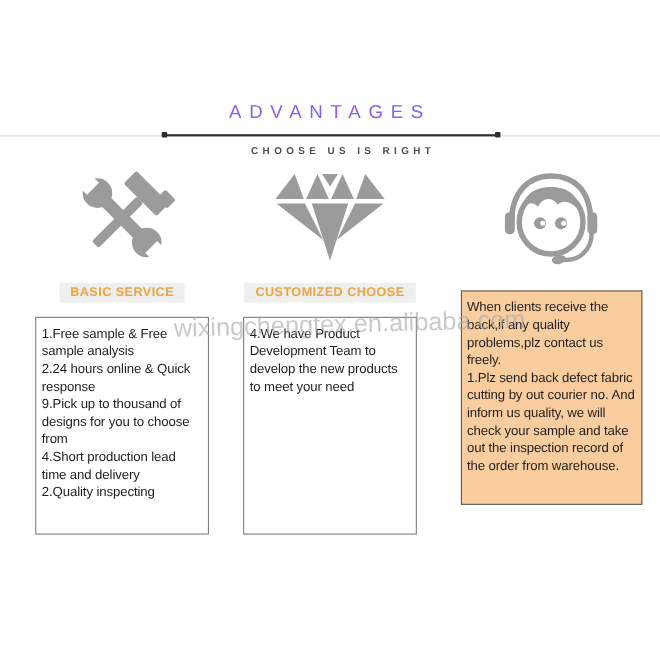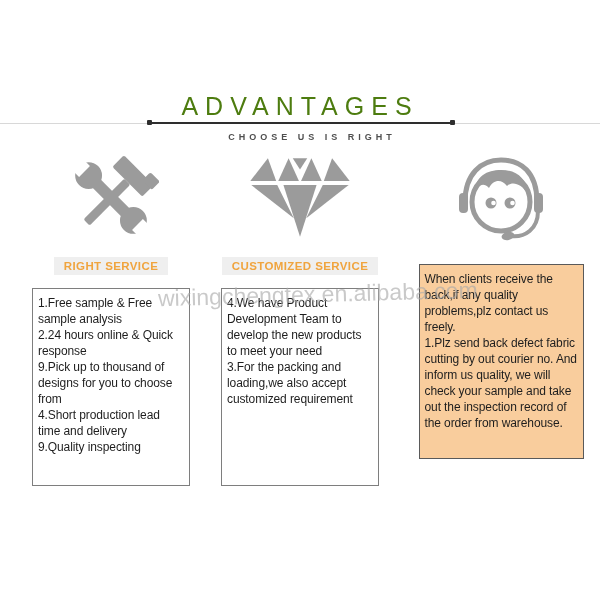--- a/index.html
+++ b/index.html
@@ -3,21 +3,21 @@
 <meta charset="utf-8">
 <style>
   html,body{margin:0;padding:0;background:#fff;}
   #stage{
     position:relative;width:600px;height:600px;background:#fff;overflow:hidden;
     font-family:"Liberation Sans", sans-serif;color:var(--text-dark,#1e1e1e);
   }
   
   .title{
     position:absolute;top:92px;left:0;width:600px;text-align:center;
-    font-size:25px;letter-spacing:7px;color:#4d7c0f;font-weight:400;
+    font-size:17px;letter-spacing:7px;color:#8b5cf6;font-weight:400;
   }
   .divider-light{position:absolute;top:123px;left:0;width:600px;height:1px;background:var(--line-light,#d8d8d8);}
   .divider-dark{position:absolute;top:122px;left:149px;width:304px;height:2px;background:var(--line-dark,#2e2e2e);}
   .divider-dark::before,.divider-dark::after{
     content:"";position:absolute;top:-2px;width:5px;height:5px;background:var(--line-dark,#2e2e2e);border-radius:1px;
   }
   .divider-dark::before{left:-2px;}
   .divider-dark::after{right:-2px;}
   .subtitle{
     position:absolute;top:132px;left:0;width:600px;text-align:center;
@@ -72,47 +72,46 @@
 
         <g transform="rotate(-45 50 50)">
           <circle cx="50" cy="17" r="14" fill="currentColor"></circle>
           <circle cx="50" cy="83" r="14" fill="currentColor"></circle>
           <rect x="44" y="16" width="12" height="68" fill="currentColor"></rect>
           <rect x="42" y="-3" width="16" height="14" fill="#ffffff"></rect>
           <rect x="42" y="89" width="16" height="14" fill="#ffffff"></rect>
         </g>
       </svg>
     </div>
-    <div><span class="service-label">RIGHT SERVICE</span></div>
+    <div><span class="service-label">BASIC SERVICE</span></div>
     <div class="box">
       <p>1.Free sample &amp; Free sample analysis</p>
       <p>2.24 hours online &amp; Quick response</p>
       <p>9.Pick up to thousand of designs for you to choose from</p>
       <p>4.Short production lead time and delivery</p>
-      <p>9.Quality inspecting</p>
+      <p>2.Quality inspecting</p>
     </div>
   </div>
 
   <div class="column col-2">
     <div class="icon-wrap">
       <svg width="104" height="88" viewBox="0 0 100 85" aria-hidden="true" fill="currentColor">
         <polygon points="2,26 19,4 27,26"></polygon>
         <polygon points="29,26 39,4 49,26"></polygon>
         <polygon points="51,26 61,4 71,26"></polygon>
         <polygon points="73,26 81,4 98,26"></polygon>
         <polygon points="43,4 57,4 50,15"></polygon>
         <polygon points="3,30 28,30 44,62"></polygon>
         <polygon points="34,30 66,30 50,80"></polygon>
         <polygon points="72,30 97,30 56,62"></polygon>
       </svg>
     </div>
-    <div><span class="service-label">CUSTOMIZED SERVICE</span></div>
+    <div><span class="service-label">CUSTOMIZED CHOOSE</span></div>
     <div class="box">
       <p>4.We have Product Development Team to develop the new products to meet your need</p>
-      <p>3.For the packing and loading,we also accept customized requirement</p>
     </div>
   </div>
 
   <div class="column col-3">
     <div class="icon-wrap">
       <svg width="100" height="104" viewBox="0 0 100 100" aria-hidden="true">
 
         <path d="M14,54 C14,26 30,12 50,12 C70,12 86,24 86,54" fill="none" stroke="currentColor" stroke-width="5" stroke-linecap="round"></path>
 
         <circle cx="50" cy="54" r="29" fill="#ffffff" stroke="currentColor" stroke-width="5"></circle>

